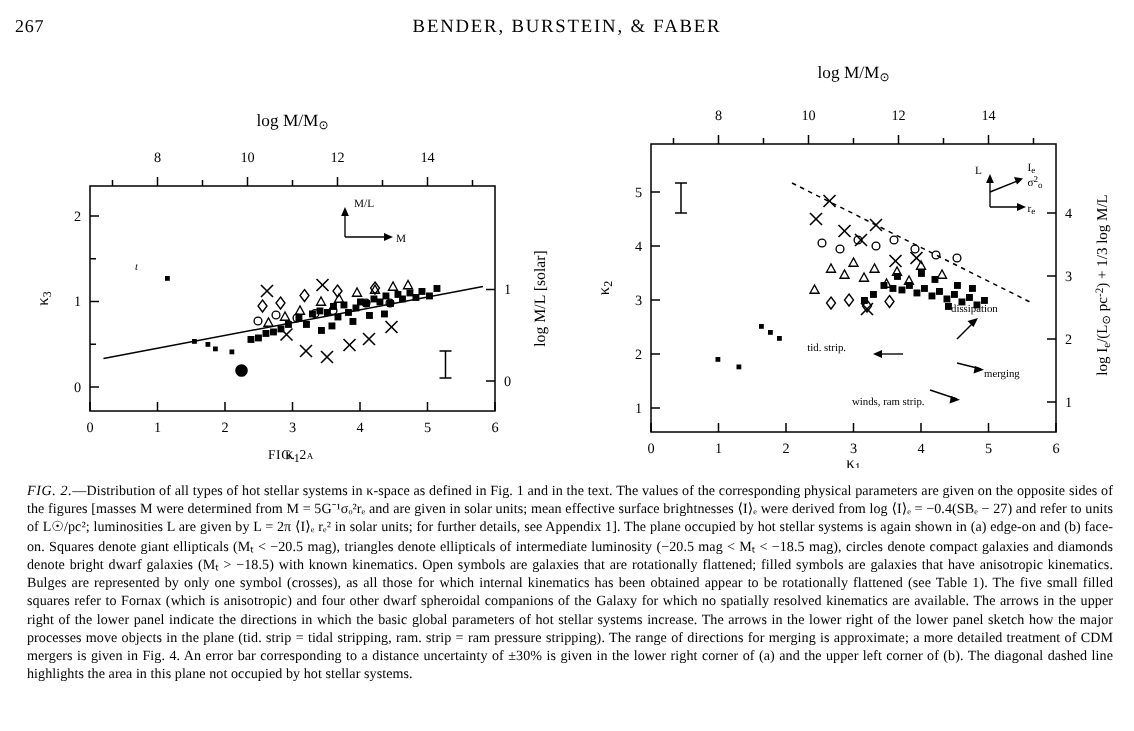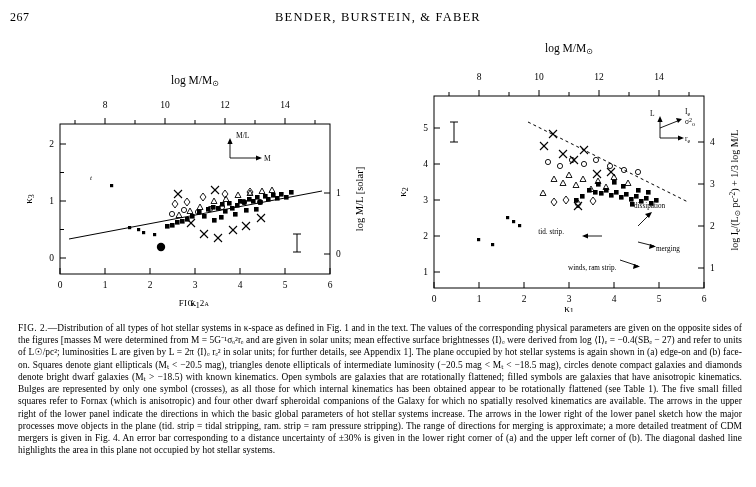--- a/index.html
+++ b/index.html
@@ -19,21 +19,21 @@
     position:absolute;left:0;right:0;top:10px;
     text-align:center;font-size:12.5px;letter-spacing:1.2px;
   }
   .panel{position:absolute;}
   .panel svg{display:block;}
   .caption{
     position:absolute;left:18px;right:14px;top:322px;
     font-size:9.4px;line-height:1.30;text-align:justify;
     letter-spacing:0.05px;
   }
-  .caption .figlabel{font-variant:small-caps;letter-spacing:.4px;}
+  .caption .figlabel{font-variant:small-caps;letter-spacing:.4px;font-style:italic;}
 </style>
 </head>
 <body>
 
 <div class="page-number">267</div>
 <div class="running-head">BENDER, BURSTEIN, &amp; FABER</div>
 
 <div class="panel" style="left:14px;top:62px;width:360px;height:250px;">
   <svg width="360" height="250" viewBox="0 0 360 250">
 

